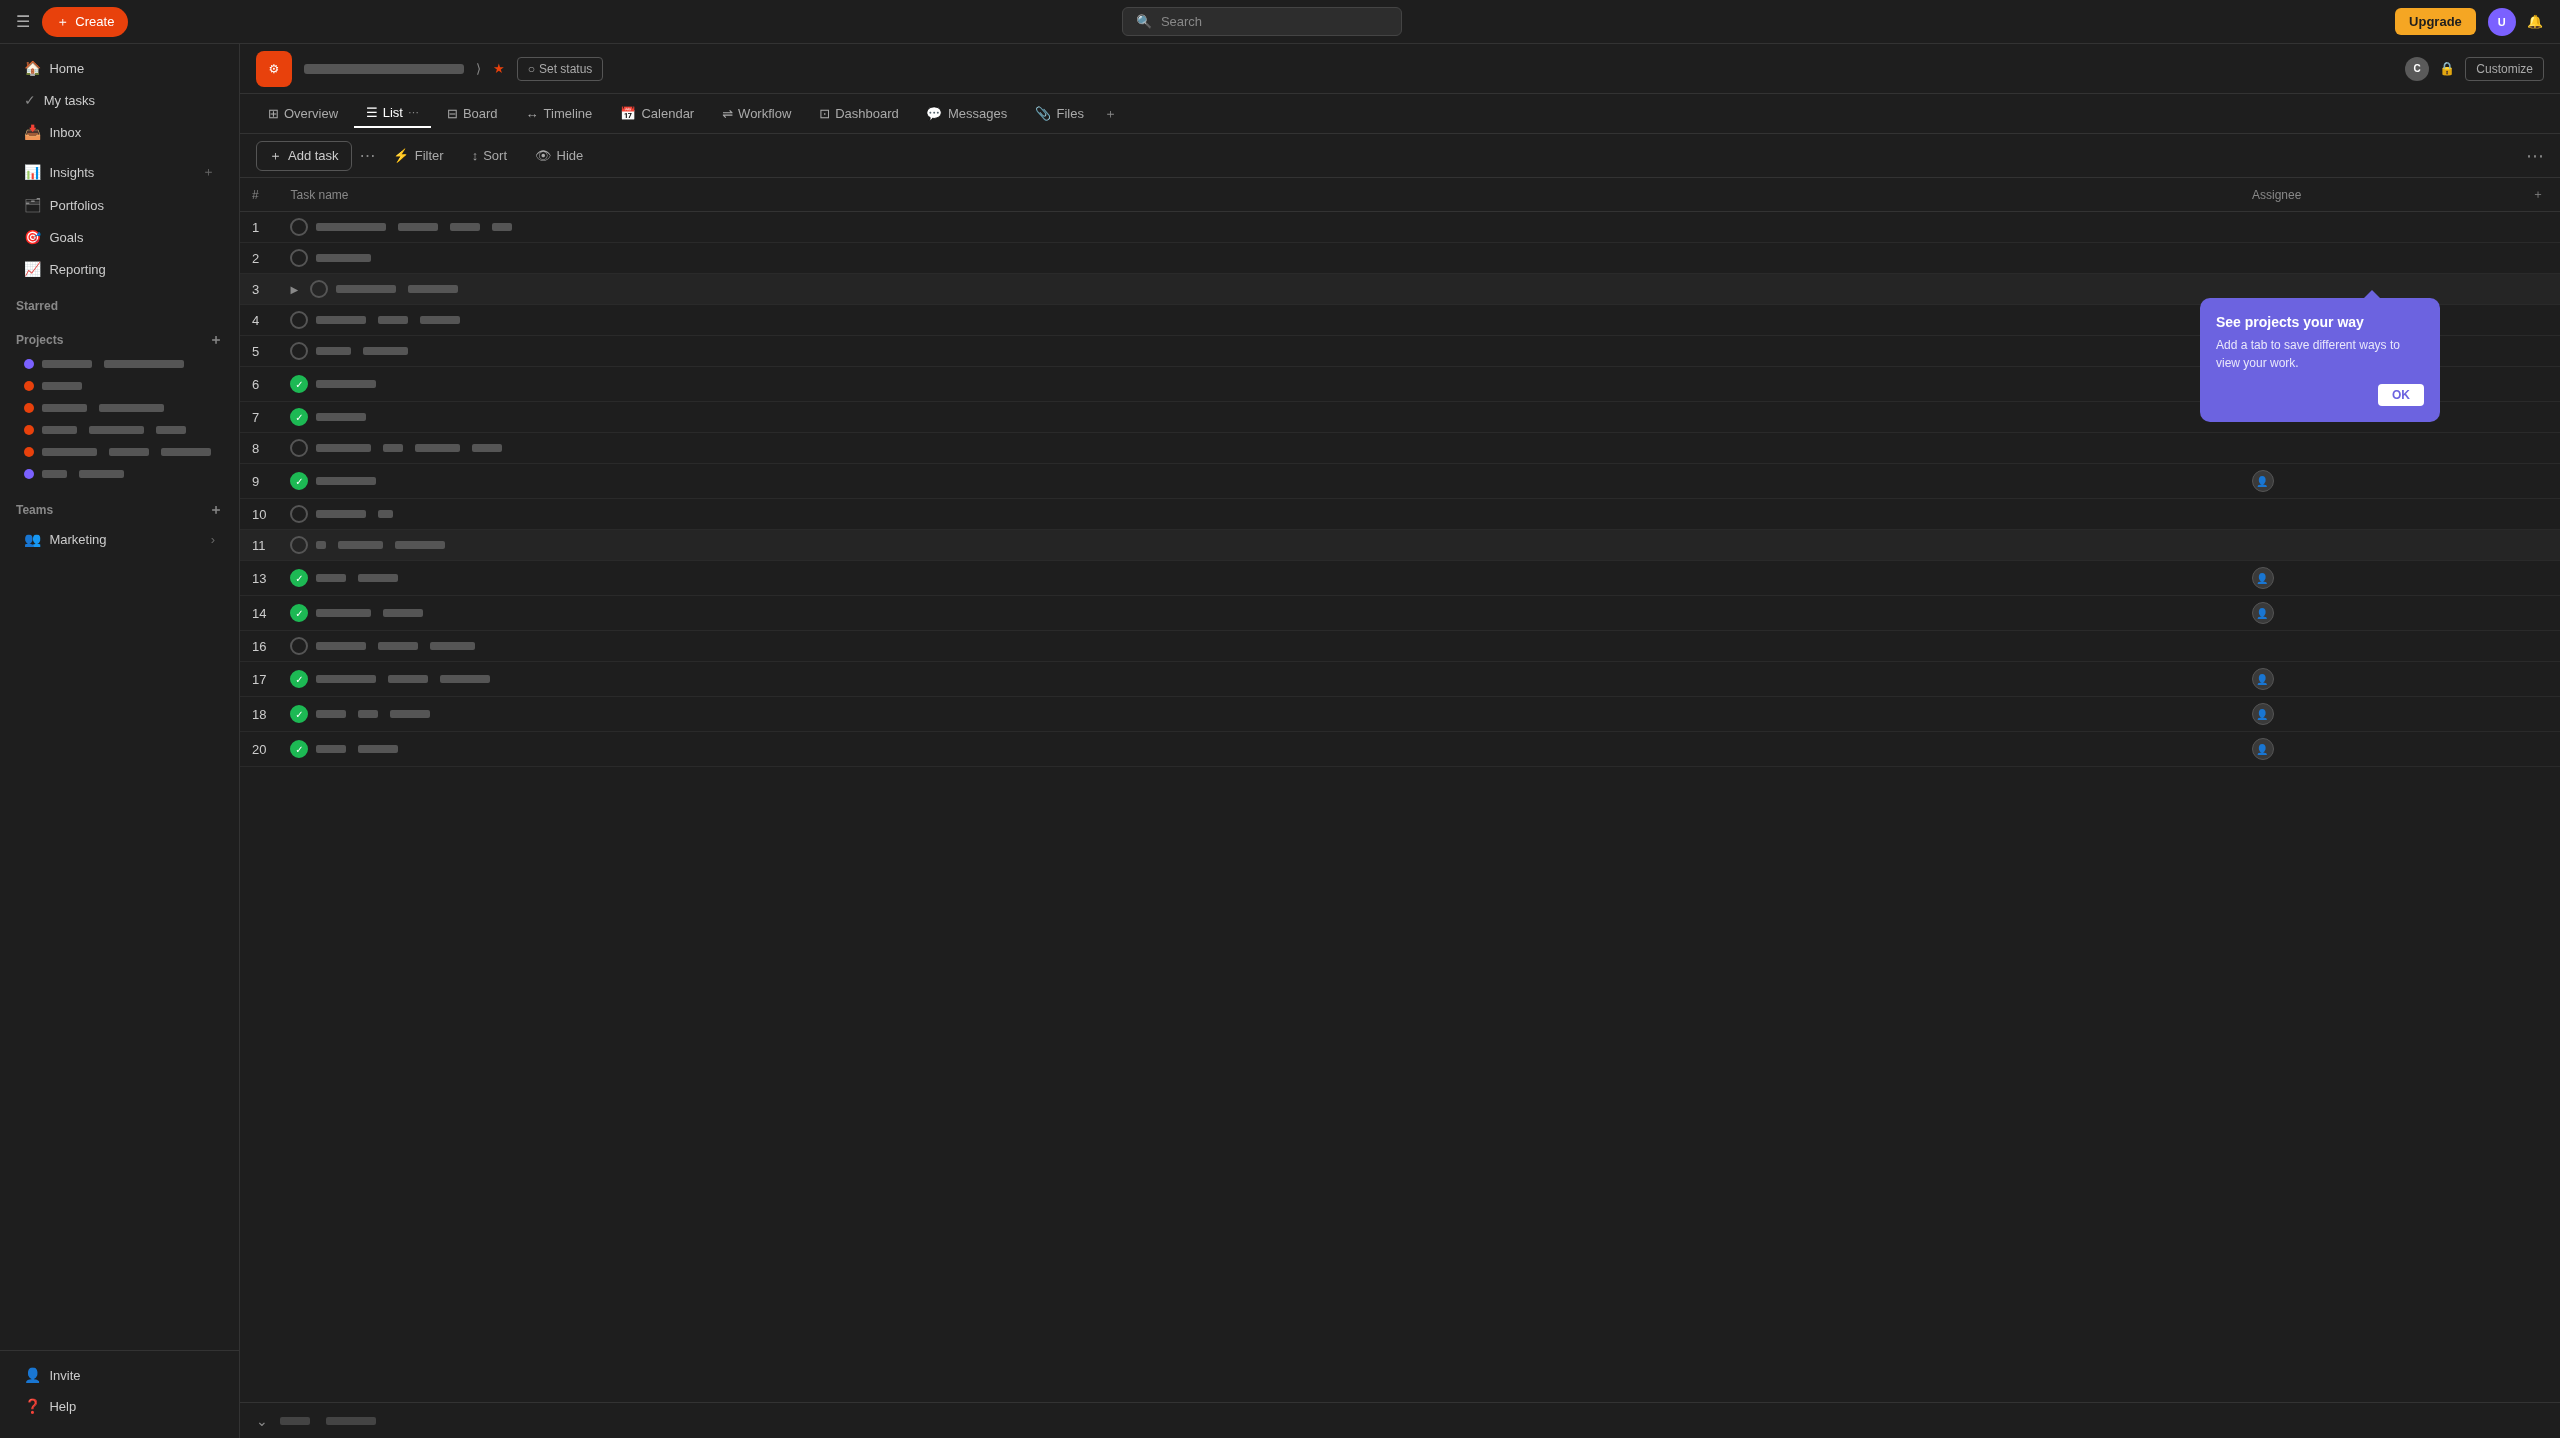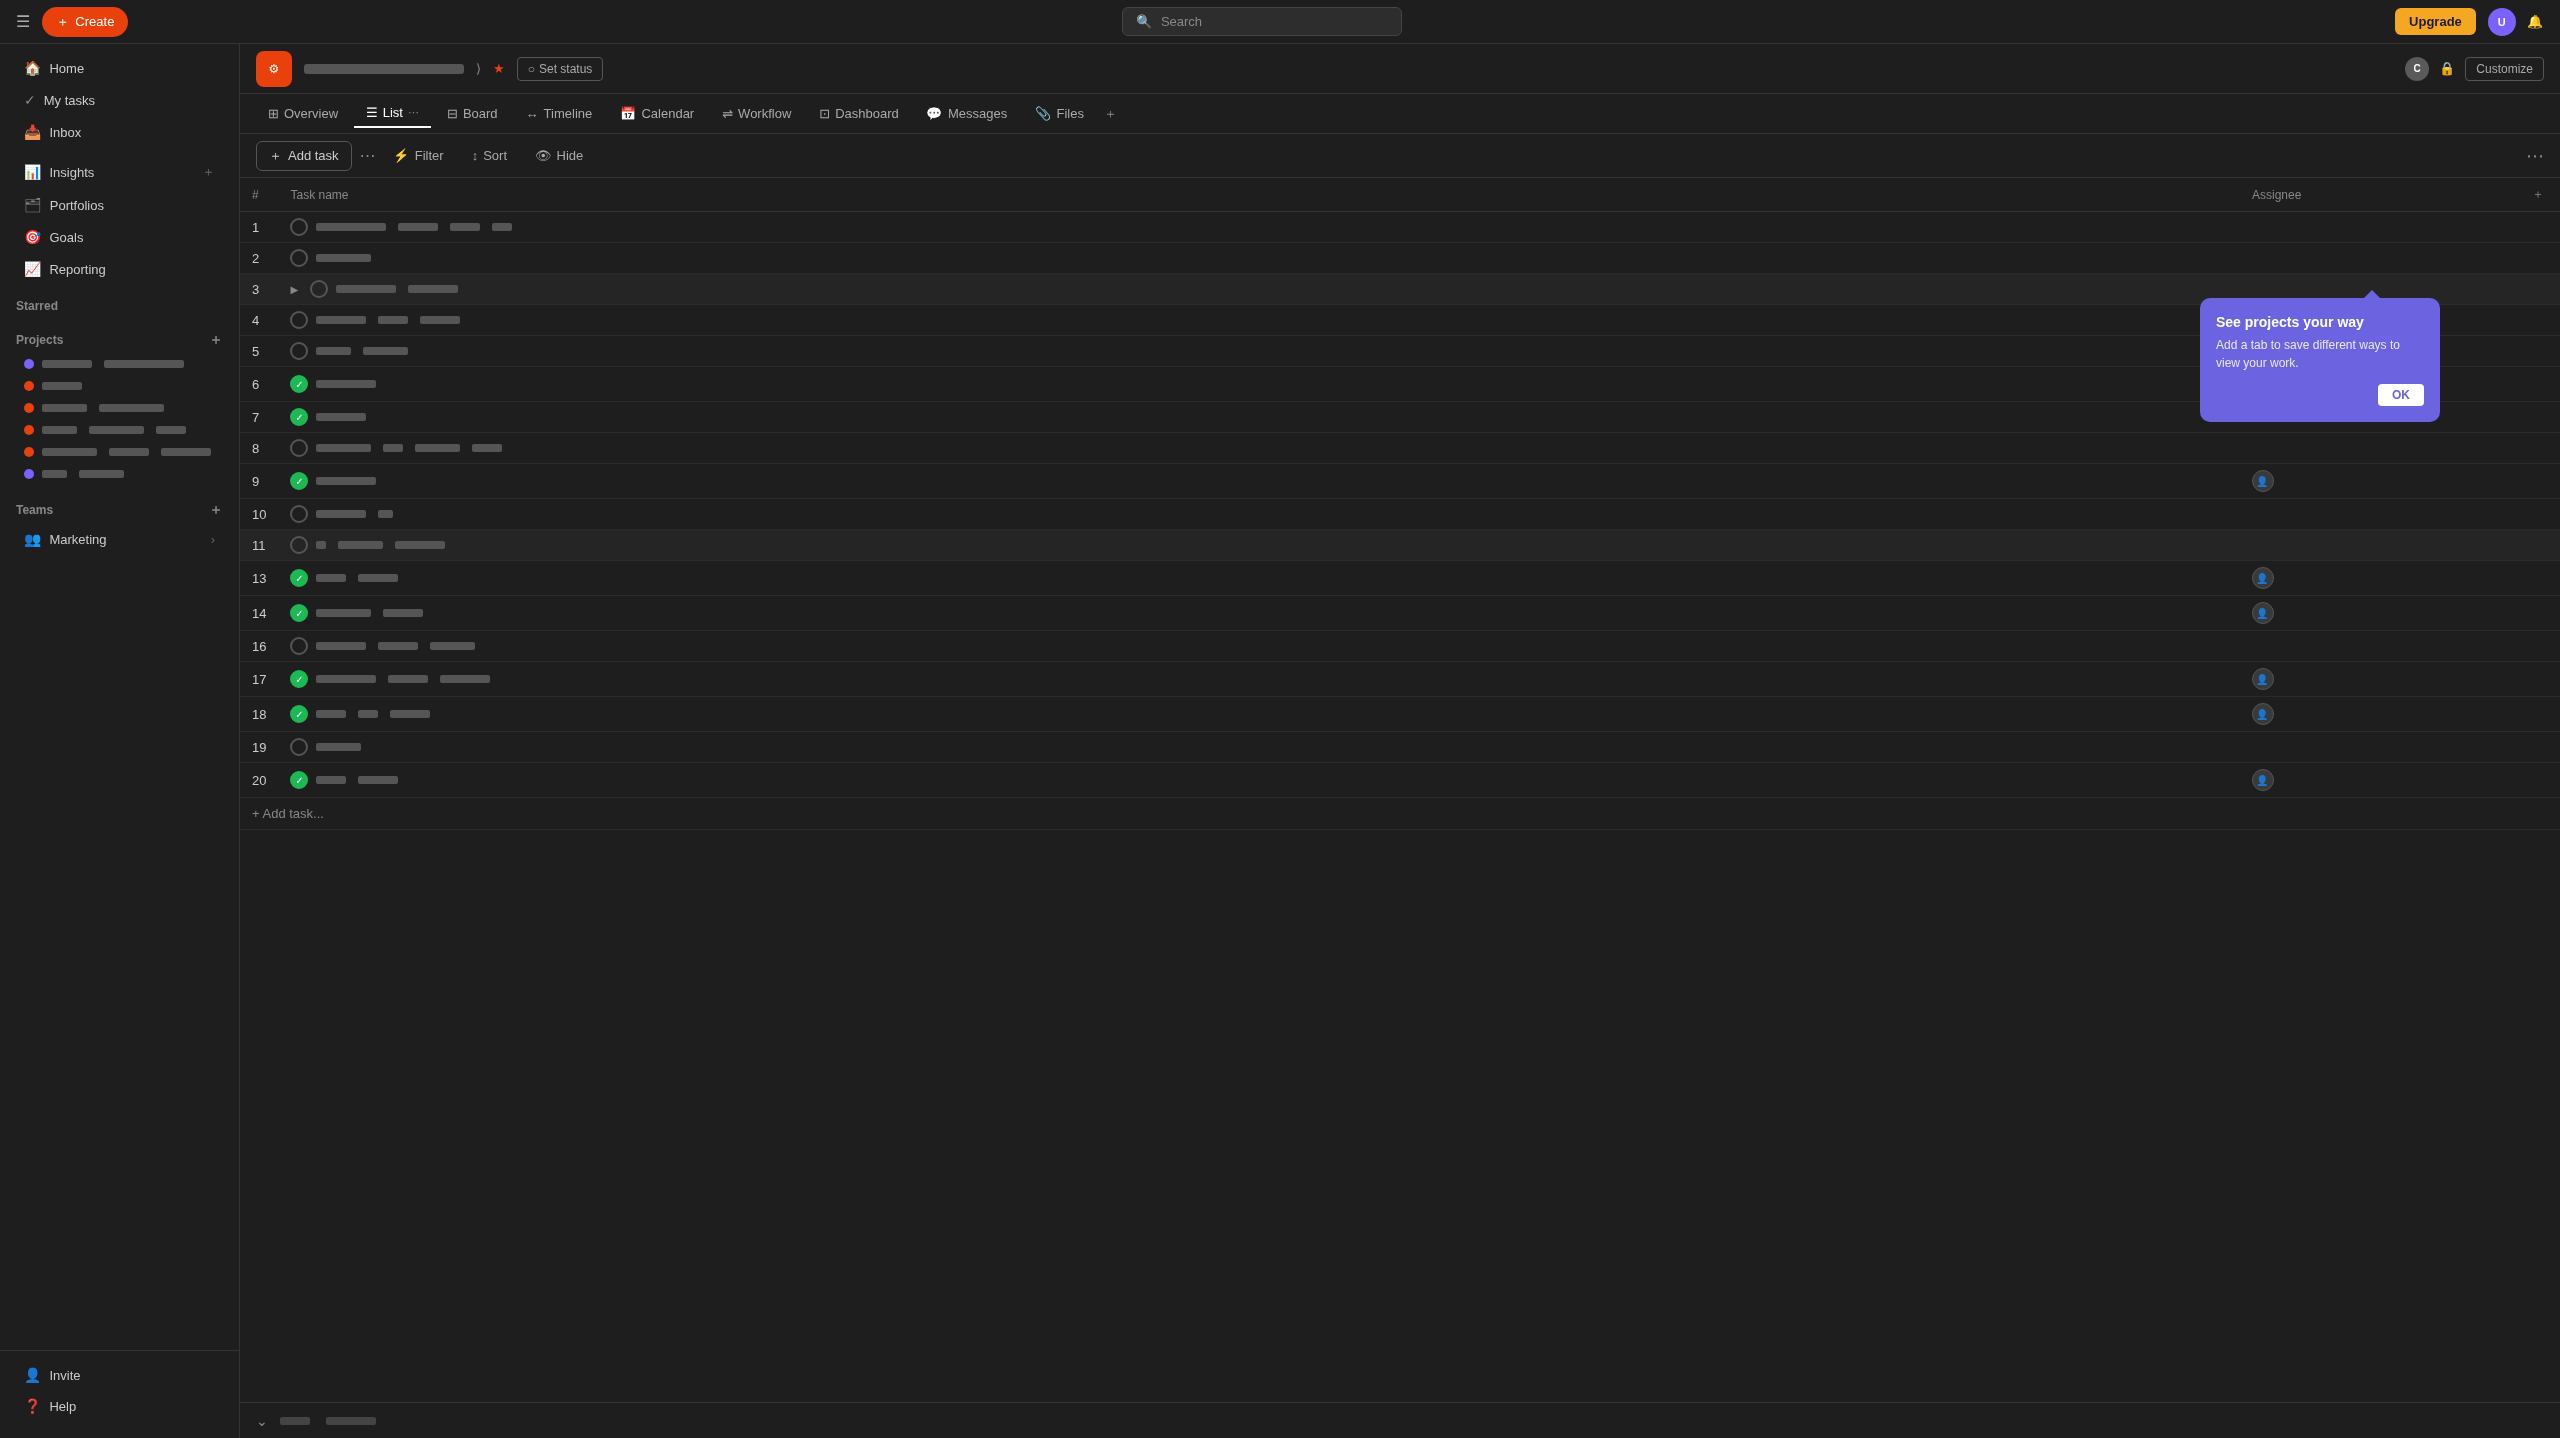--- a/index.html
+++ b/index.html
@@ -897,36 +897,20 @@
     <td>
       <div class="assignee-avatar">
                   <span style="color:#888;font-size:10px;">👤</span>
                 </div>
     </td>
     <td></td>
     <td></td>
     <td></td>
   </tr>
             <tr>
-    <td class="row-num">19</td>
-    <td>
-      <div class="task-name-cell">
-
-        <span class="check-circle "></span>
-        <span class="task-bar" style="width:45px;margin-right:4px;"></span>
-      </div>
-    </td>
-    <td>
-      
-    </td>
-    <td></td>
-    <td></td>
-    <td></td>
-  </tr>
-            <tr>
     <td class="row-num">20</td>
     <td>
       <div class="task-name-cell">
 
         <span class="check-circle done"></span>
         <span class="task-bar" style="width:30px;margin-right:4px;"></span>
                   <span class="task-bar" style="width:40px;margin-right:4px;"></span>
       </div>
     </td>
     <td>
@@ -934,29 +918,20 @@
                   <span style="color:#888;font-size:10px;">👤</span>
                 </div>
     </td>
     <td></td>
     <td></td>
     <td></td>
   </tr>
           </tbody>
       </table>
 
-      <table class="task-table">
-        <tbody>
-          <tr class="add-task-row">
-            <td colspan="6">
-              <span>+ Add task...</span>
-            </td>
-          </tr>
-        </tbody>
-      </table>
 
       <div class="tooltip-popover">
         <div class="tooltip-title">See projects your way</div>
         <div class="tooltip-desc">Add a tab to save different ways to view your work.</div>
         <button class="tooltip-ok-btn">OK</button>
       </div>
     </div>
 
     <div class="bottom-bar">
       <span class="icon-btn">⌄</span>

